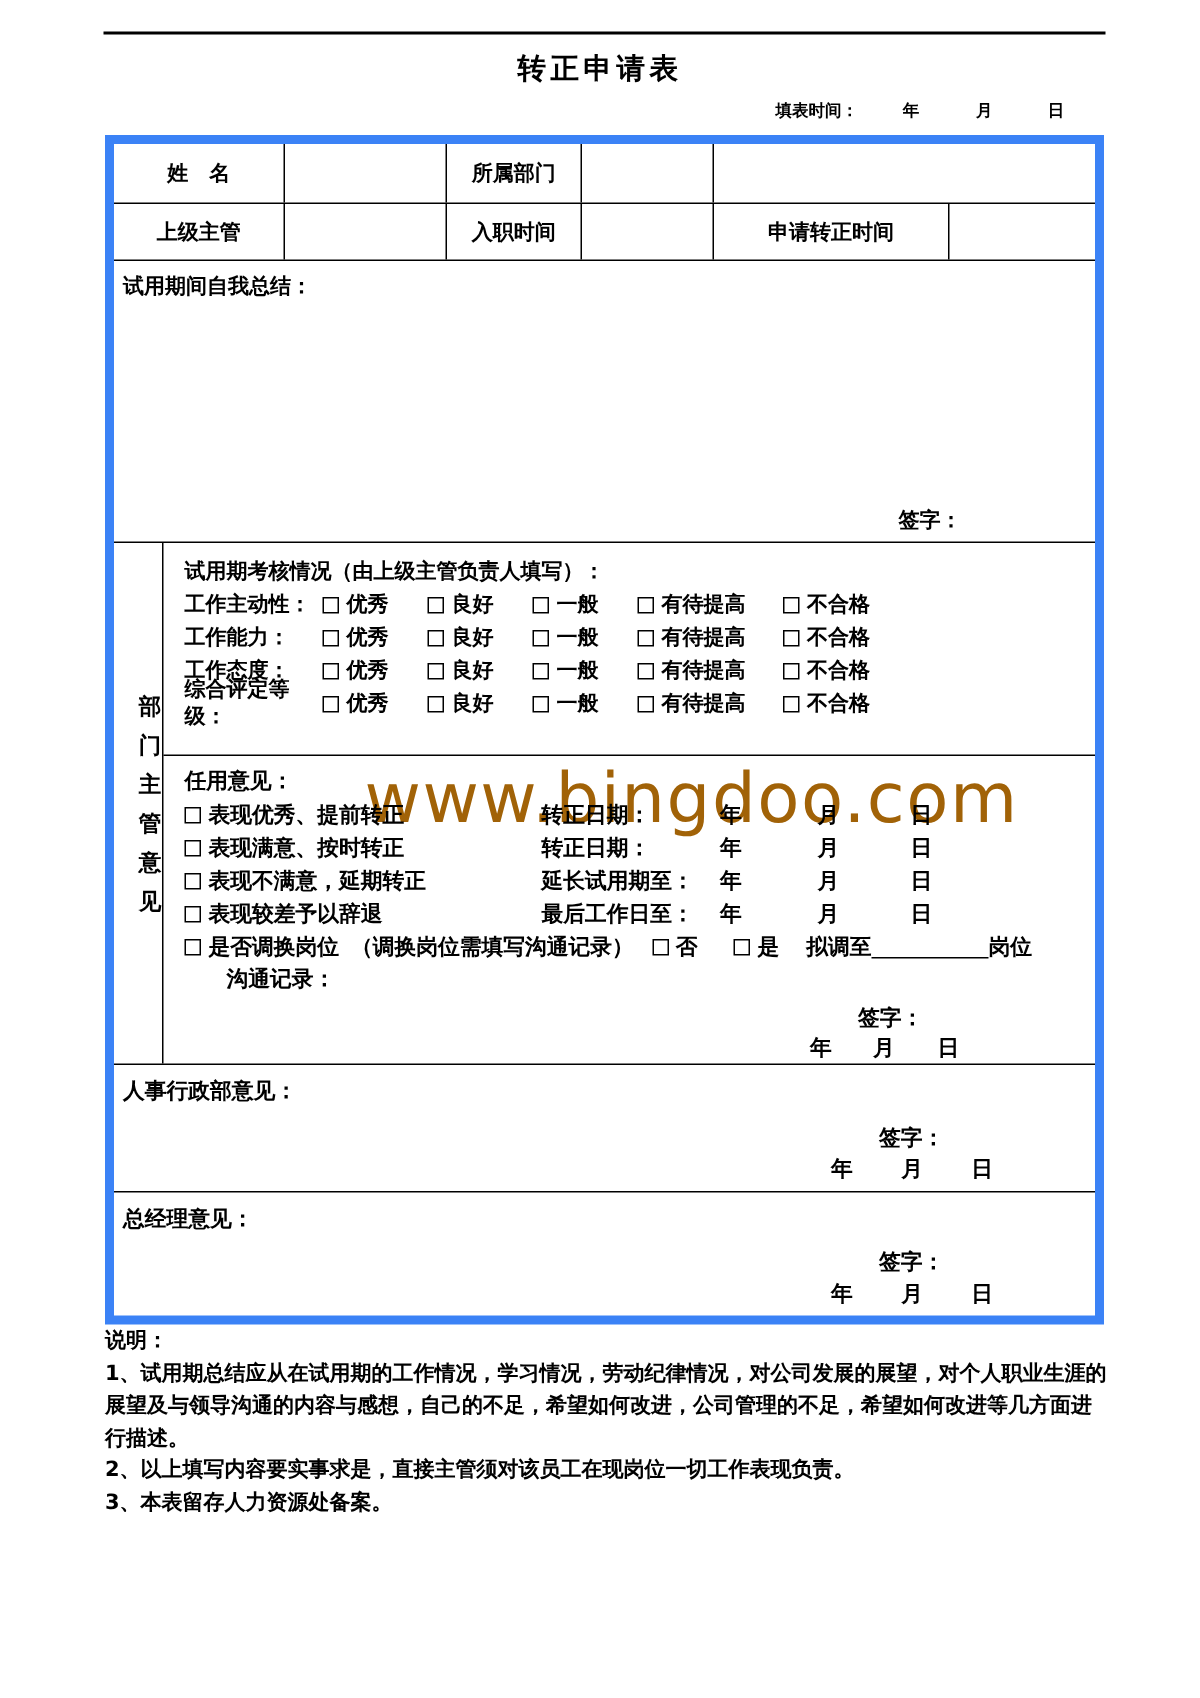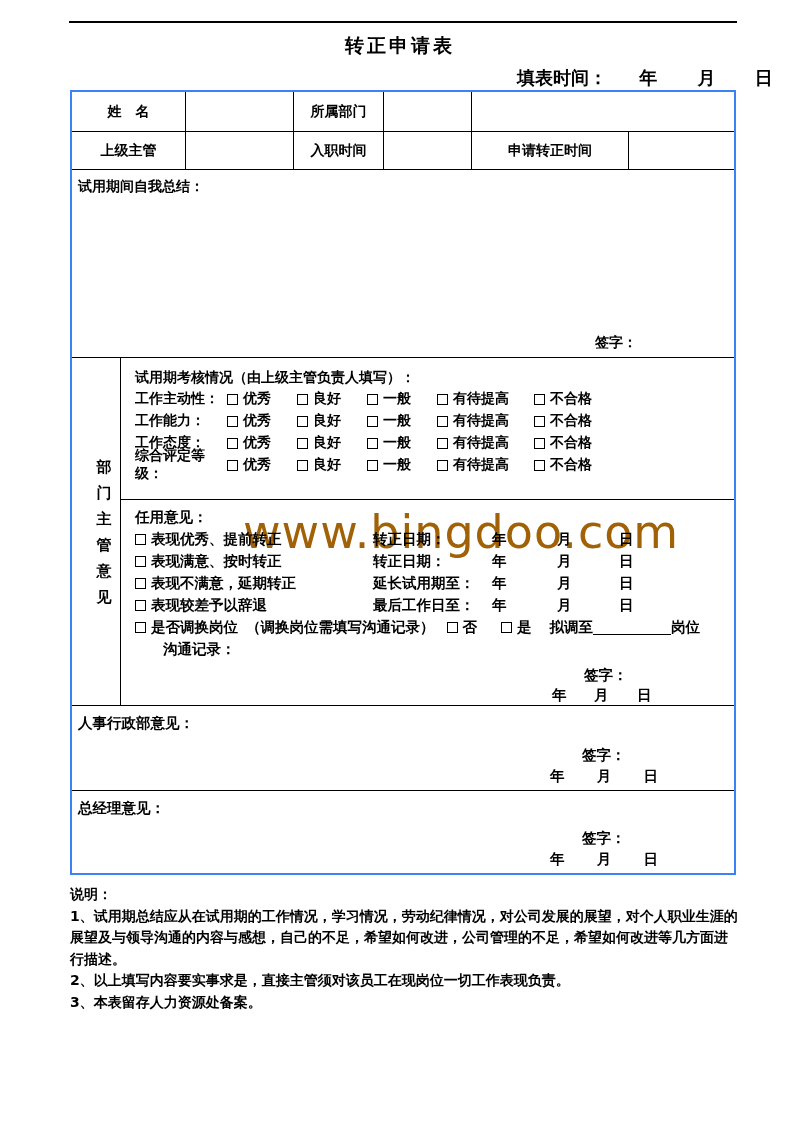--- a/index.html
+++ b/index.html
@@ -9,38 +9,38 @@
     font-family:"DejaVu Sans", sans-serif; color:#000; font-weight:600; overflow:hidden;
   }
   .watermark {
     position:absolute; left:243px; top:505px; z-index:0;
     font-size:46px; font-weight:400; color:#a16207; letter-spacing:1px;
     font-family:"DejaVu Sans", sans-serif; user-select:none;
   }
   .rule-top { position:absolute; left:69px; top:21px; width:668px; height:2px; background:#000; z-index:1; }
   .title { position:absolute; top:33px; left:0; width:100%; text-align:center;
            font-size:19px; font-weight:700; letter-spacing:3px; z-index:1; }
-  .fill-time { position:absolute; top:66px; left:517px; font-size:18px; z-index:1; }
+  .fill-time { position:absolute; top:66px; left:517px; font-size:11px; z-index:1; }
   .fill-time .ft-y { margin-left:26px; } .fill-time .ft-m { margin-left:34px; } .fill-time .ft-d { margin-left:33px; }
 
-  .form { position:absolute; left:70px; top:90px; width:666px; border:2px solid #3b82f6; z-index:1; background:transparent; }
+  .form { position:absolute; left:70px; top:90px; width:666px; border:6px solid #3b82f6; z-index:1; background:transparent; }
   .row { display:flex; border-bottom:1px solid #000; }
   .row:last-child { border-bottom:none; }
   .cell { border-right:1px solid #000; }
   .cell:last-child { border-right:none; }
   .lbl { display:flex; align-items:center; justify-content:center; font-size:14px; text-align:center; }
   .r-info { height:40px; } .r-info2 { height:38px; }
   .c1 { width:114px; } .c2 { width:108px; } .c3 { width:90px; } .c4 { width:88px; } .c5 { width:157px; } .c6 { flex:1; }
 
   .r-summary { height:188px; position:relative; font-size:14px; }
   .summary-label { position:absolute; left:6px; top:8px; }
   .summary-sign { position:absolute; left:523px; top:164px; }
 
   .r-dept { height:348px; display:flex; }
-  .vcell { width:33px; border-right:1px solid #000; display:flex; align-items:center; justify-content:center;margin-left:16px; }
+  .vcell { width:33px; border-right:1px solid #000; display:flex; align-items:center; justify-content:flex-end; }
   .vtext { width:16px; word-break:break-all; line-height:26px; font-size:15px; text-align:center; }
   .dcell { flex:1; display:flex; flex-direction:column; }
 
   .assess { height:142px; border-bottom:1px solid #000; padding:8px 0 0 14px; font-size:14px; }
   .assess-heading { height:22px; line-height:22px; }
   .ass-row { display:flex; align-items:center; height:22px; }
   .crit { width:92px; }
   .opt { display:inline-flex; align-items:center; }
   .ow1 { width:70px; } .ow2 { width:70px; } .ow3 { width:70px; } .ow4 { width:97px; }
   .cb { display:inline-block; width:11px; height:11px; border:1.5px solid #000; margin-right:5px; flex:none; background:#fff; }

